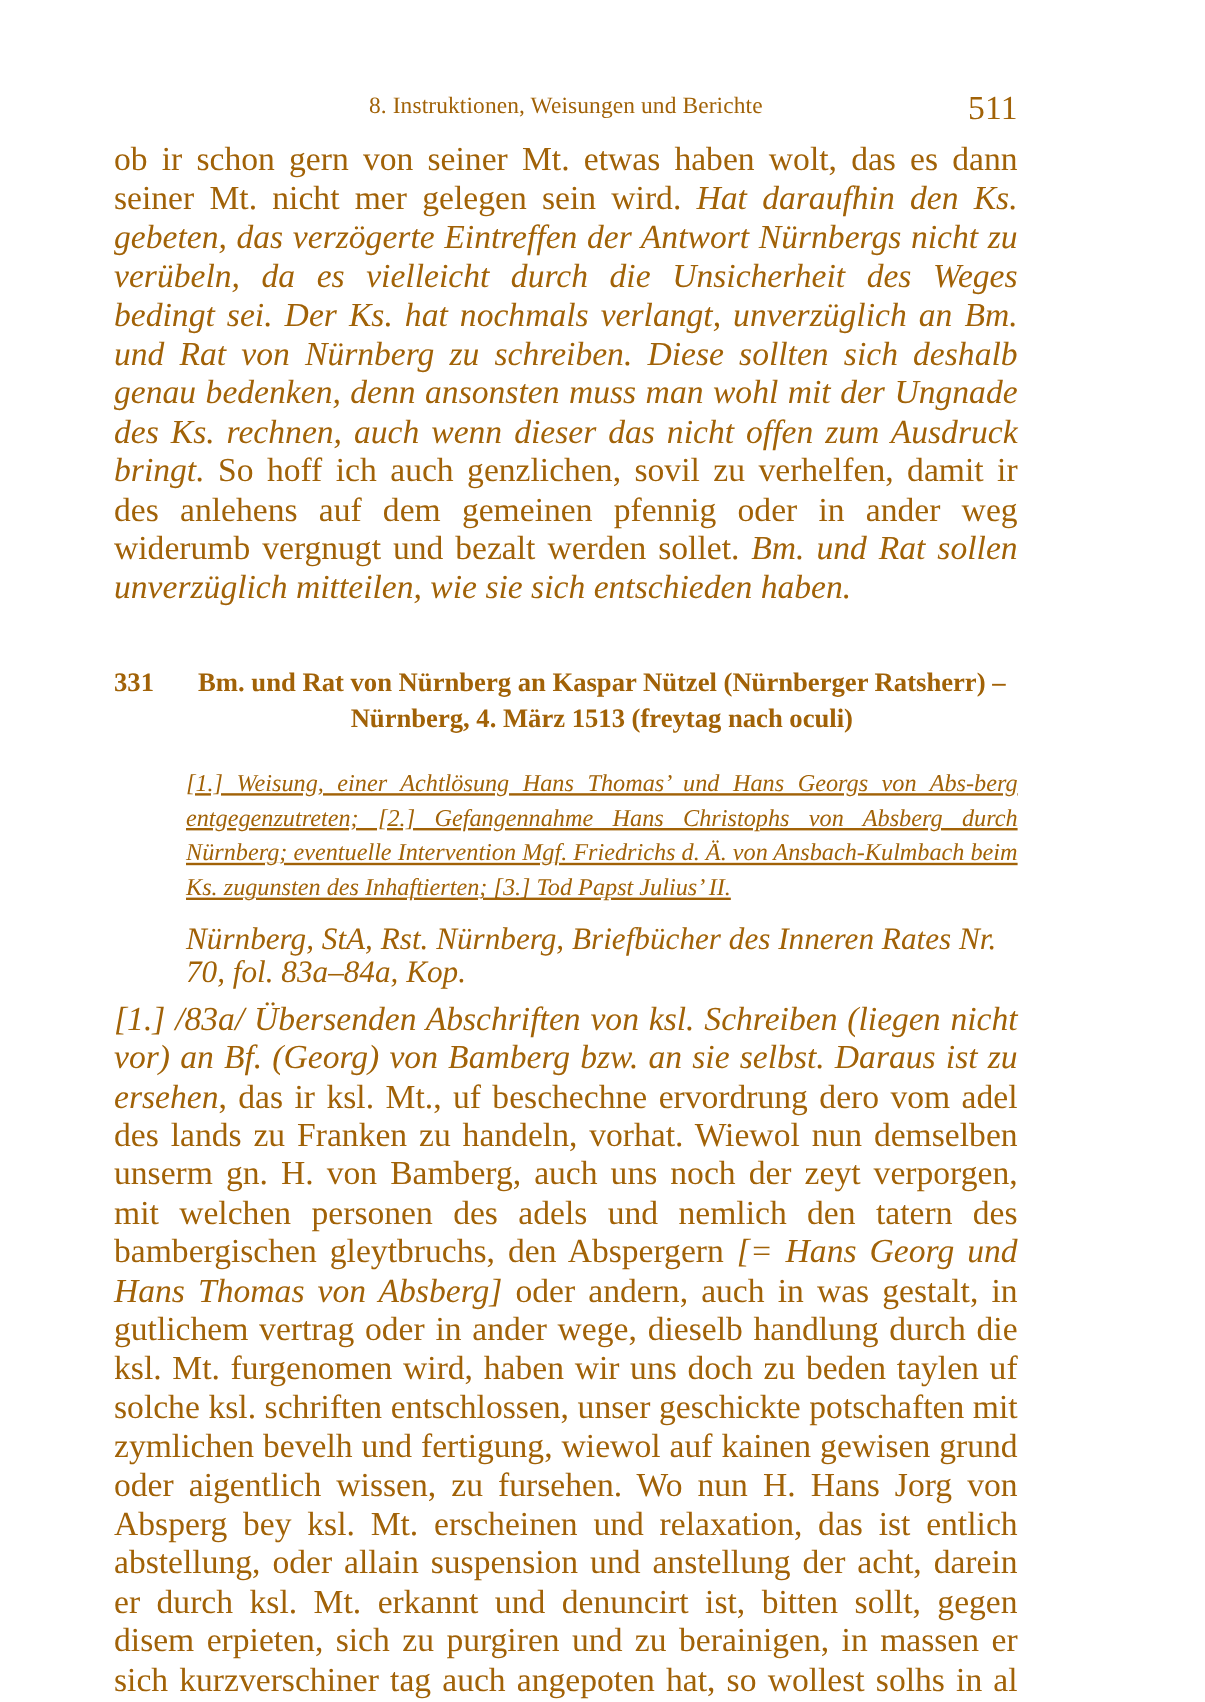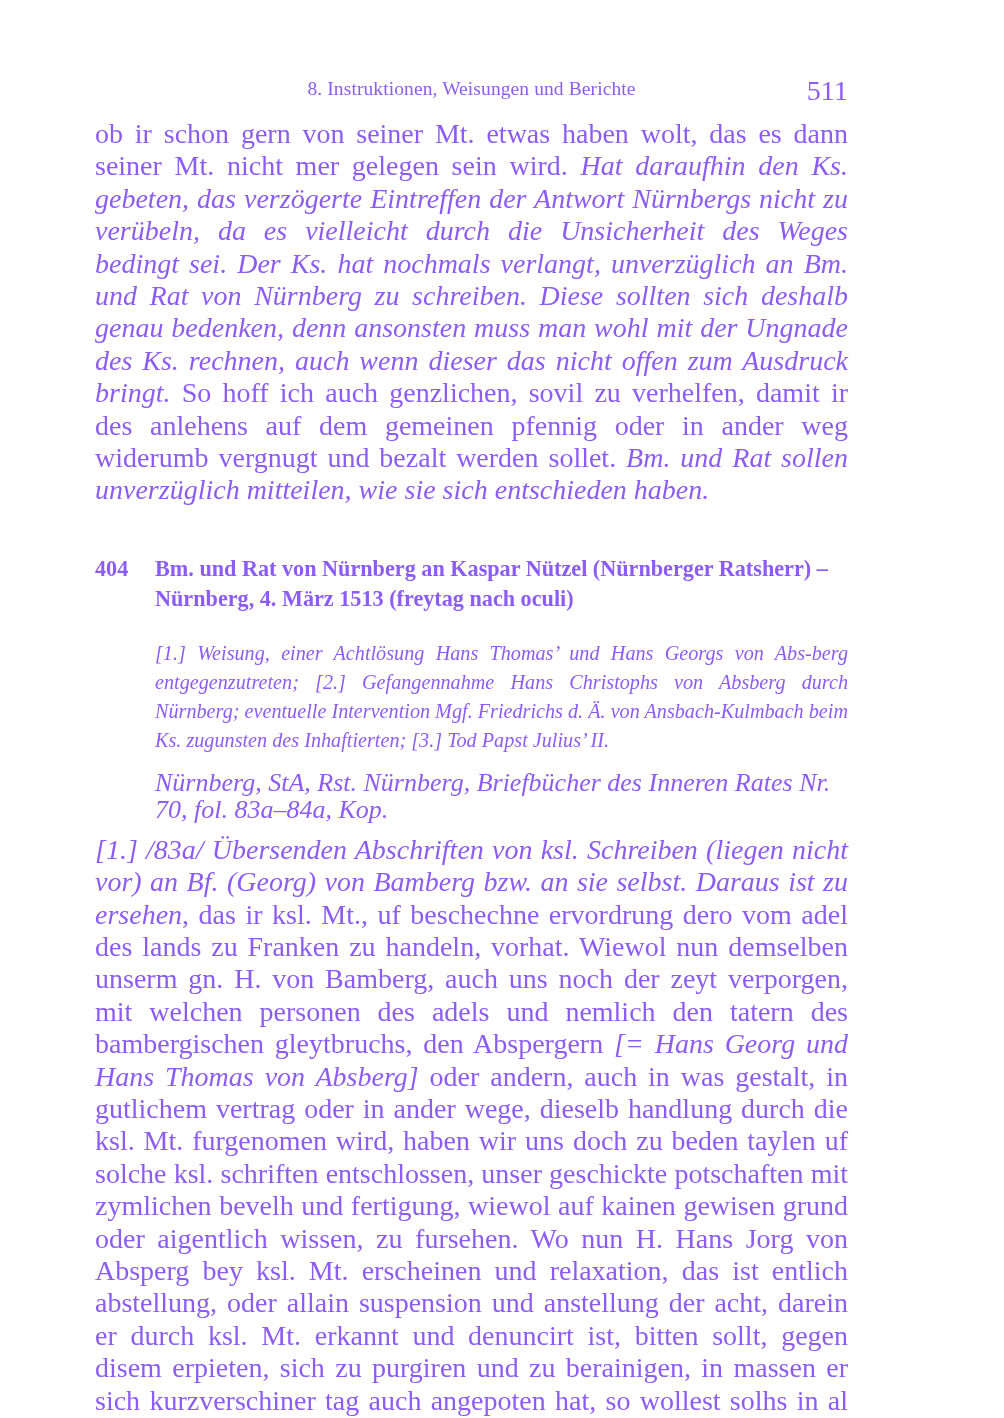--- a/index.html
+++ b/index.html
@@ -9,21 +9,21 @@
     background: #ffffff;
   }
   .page {
     position: relative;
     width: 1004px;
     height: 1418px;
     background: #ffffff;
     margin: 0 auto;
     overflow: hidden;
     font-family: "Liberation Serif", "DejaVu Serif", serif;
-    color: #8b5cf6;
+    color: #a16207;
     -webkit-font-smoothing: antialiased;
   }
 
   
   .running-head {
     position: absolute;
     left: 95px;
     top: 78px;
     width: 753px;
     height: 26px;
@@ -75,33 +75,34 @@
     font-weight: bold;
     font-size: 22.2px;
     line-height: 30.5px;
   }
   .doc-heading .doc-number {
     flex: 0 0 60px;
     width: 60px;
   }
   .doc-heading .doc-title {
     flex: 1 1 auto;
-    text-align: left;
+    text-align: center;
     font-family: Liberation Serif, serif;
   }
 
   
   .regest {
     margin-top: 24px;
     margin-left: 60px;
     width: 693px;
     font-size: 20.2px;
     line-height: 29.2px;
     font-style: italic;
     text-align: justify;
+    text-decoration: underline;
   }
   .source-line {
     margin-top: 13px;
     margin-left: 60px;
     width: 693px;
     font-size: 26px;
     line-height: 27.5px;
     font-style: italic;
     text-align: left;
   }
@@ -120,21 +121,21 @@
     <span class="rh-title">8. Instruktionen, Weisungen und Berichte</span>
     <span class="page-number">511</span>
   </div>
 
   <div class="textblock">
 
     <p><span>ob ir schon gern von seiner Mt. etwas haben wolt, das es dann seiner Mt. nicht mer gelegen sein wird. </span><i>Hat daraufhin den Ks. gebeten, das verzögerte Eintreffen der Antwort Nürnbergs nicht zu verübeln, da es vielleicht durch die Unsicherheit des Weges bedingt sei. Der Ks. hat nochmals verlangt, unverzüglich an Bm. und Rat von Nürnberg zu schreiben. Diese sollten sich deshalb genau bedenken, denn ansonsten muss man wohl mit der Ungnade des Ks. rechnen, auch wenn dieser das nicht offen zum Ausdruck bringt. </i><span>So hoff ich auch genzlichen, sovil zu verhelfen, damit ir des anlehens auf dem gemeinen pfennig oder in ander weg widerumb vergnugt und bezalt werden sollet. </span><i>Bm. und Rat sollen unverzüglich mitteilen, wie sie sich entschieden haben.</i></p>
 
 
     <div class="doc-heading">
-      <span class="doc-number">404</span>
+      <span class="doc-number">331</span>
       <span class="doc-title">Bm. und Rat von Nürnberg an Kaspar Nützel (Nürnberger Ratsherr) – Nürnberg, 4. März 1513 (freytag nach oculi)</span>
     </div>
 
     <div class="regest">[1.] Weisung, einer Achtlösung Hans Thomas’ und Hans Georgs von Abs-berg entgegenzutreten; [2.] Gefangennahme Hans Christophs von Absberg durch Nürnberg; eventuelle Intervention Mgf. Friedrichs d. Ä. von Ansbach-Kulmbach beim Ks. zugunsten des Inhaftierten; [3.] Tod Papst Julius’ II.</div>
 
     <div class="source-line">Nürnberg, StA, Rst. Nürnberg, Briefbücher des Inneren Rates Nr. 70, fol. 83a–84a, Kop.</div>
 
     <p class="doc-body"><i>[1.] /83a/ Übersenden Abschriften von ksl. Schreiben (liegen nicht vor) an Bf. (Georg) von Bamberg bzw. an sie selbst. Daraus ist zu ersehen</i><span>, das ir ksl. Mt., uf beschechne ervordrung dero vom adel des lands zu Franken zu handeln, vorhat. Wiewol nun demselben unserm gn. H. von Bamberg, auch uns noch der zeyt verporgen, mit welchen personen des adels und nemlich den tatern des bambergischen gleytbruchs, den Abspergern </span><i>[= Hans Georg und Hans Thomas von Absberg]</i><span> oder andern, auch in was gestalt, in gutlichem vertrag oder in ander wege, dieselb handlung durch die ksl. Mt. furgenomen wird, haben wir uns doch zu beden taylen uf solche ksl. schriften entschlossen, unser geschickte potschaften mit zymlichen bevelh und fertigung, wiewol auf kainen gewisen grund oder aigentlich wissen, zu fursehen. Wo nun H. Hans Jorg von Absperg bey ksl. Mt. erscheinen und relaxation, das ist entlich abstellung, oder allain suspension und anstellung der acht, darein er durch ksl. Mt. erkannt und denuncirt ist, bitten sollt, gegen disem erpieten, sich zu purgiren und zu berainigen, in massen er sich kurzverschiner tag auch angepoten hat, so wollest solhs in al weg widerfechten mit anzaig, das er seinen sone Hans Thomas von Absperg, der ainen posen, unadelichen und uneerlichen handel an unsern</span></p>
 
   </div>

